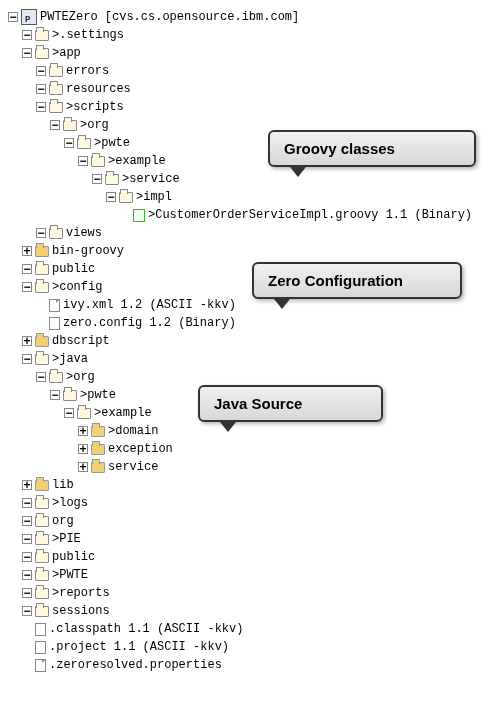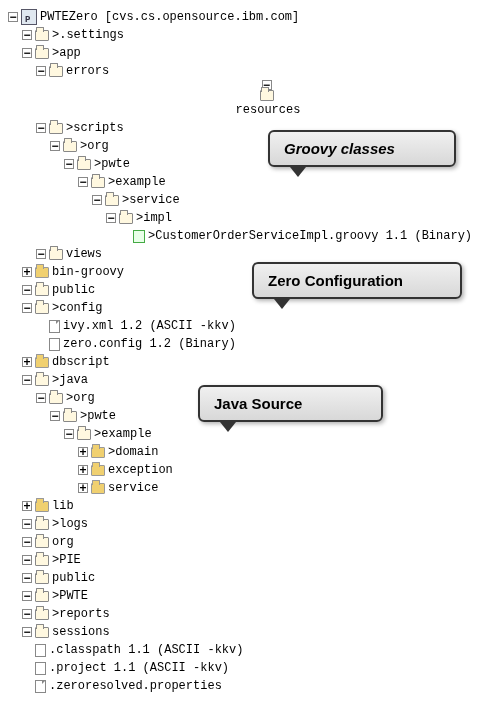--- a/index.html
+++ b/index.html
@@ -159,22 +159,21 @@
       box-shadow: 2px 2px 4px rgba(0,0,0,0.3);
     }
     .callout::after {
       content: '';
       position: absolute;
       width: 0; height: 0;
     }
     .callout-groovy {
       left: 268px;
       top: 130px;
-      width: 188px;
-      font-style: italic;
+      width: 208px;
     }
     .callout-groovy::after {
       border-top: 10px solid #333;
       border-left: 8px solid transparent;
       border-right: 8px solid transparent;
       bottom: -12px;
       left: 20px;
     }
     .callout-zero {
       left: 252px;
@@ -233,21 +232,21 @@
     <div class="tree-item" style="padding-left: 14px;">
       <span class="expand-icon expand-minus"></span>
       <span class="icon-folder-open"></span>
       <span class="tree-label">&gt;app</span>
     </div>
     <div class="tree-item" style="padding-left: 28px;">
       <span class="expand-icon expand-minus"></span>
       <span class="icon-folder-open"></span>
       <span class="tree-label">errors</span>
     </div>
-    <div class="tree-item" style="padding-left: 28px; flex-direction: column;">
+    <div class="tree-item" style="padding-left: 28px;">
       <span class="expand-icon expand-minus"></span>
       <span class="icon-folder-open"></span>
       <span class="tree-label">resources</span>
     </div>
     <div class="tree-item" style="padding-left: 28px;">
       <span class="expand-icon expand-minus"></span>
       <span class="icon-folder-open"></span>
       <span class="tree-label">&gt;scripts</span>
     </div>
     <div class="tree-item" style="padding-left: 42px;">

